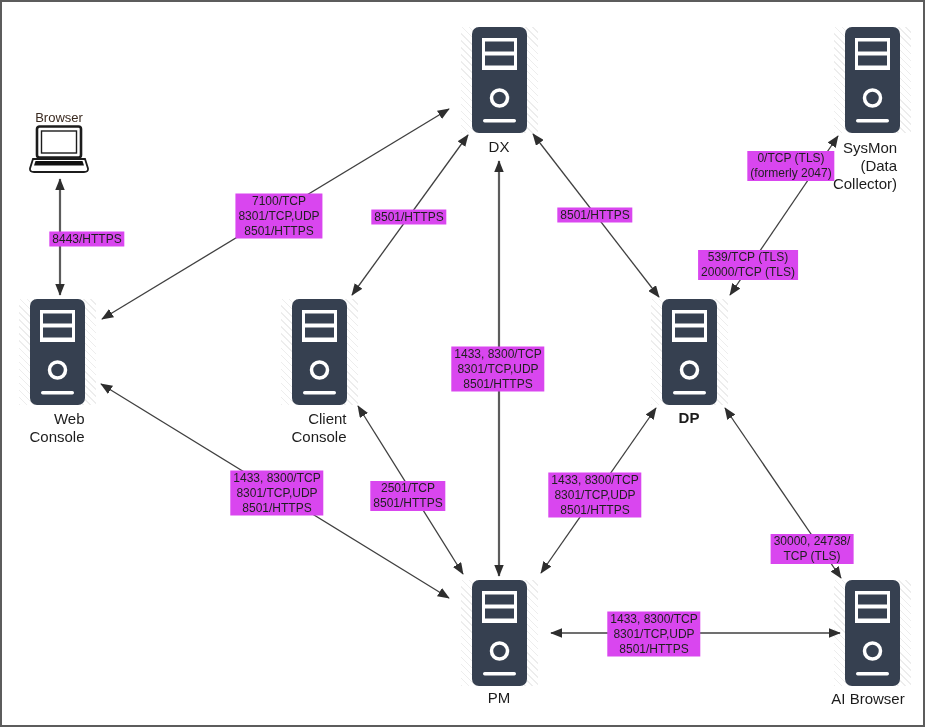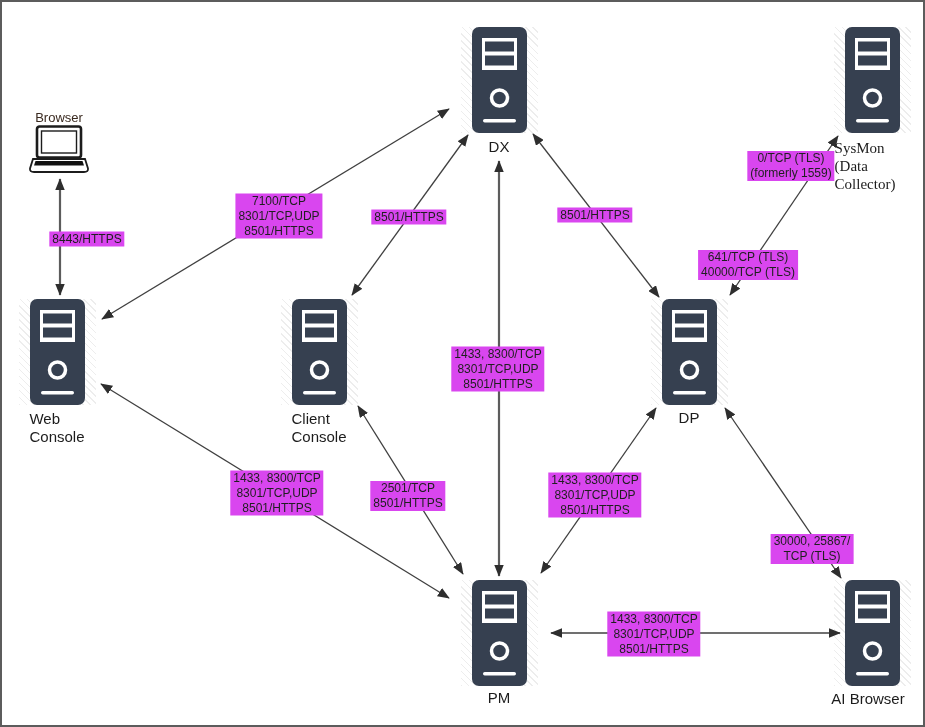--- a/index.html
+++ b/index.html
@@ -15,21 +15,21 @@
   svg.edges{position:absolute;left:0;top:0;width:925px;height:727px;}
   .node-hatch{
     position:absolute;
     background:repeating-linear-gradient(45deg, rgba(0,0,0,0.07), rgba(0,0,0,0.07) 1px, transparent 1px, transparent 5px);
   }
   .server-icon{position:absolute;width:55px;height:106px;}
   .laptop-icon{position:absolute;width:62px;height:50px;}
   .node-label{
     position:absolute;
     transform:translate(-50%,0);
-    text-align:left;
+    text-align:right;
     font-size:15px;
     line-height:18px;
     color:#1c1c1c;
     white-space:nowrap;
   }
   .browser-label{color:#3a2a20;font-size:13px;}
   .edge-label{
     position:absolute;
     transform:translate(-50%,-50%);
     text-align:center;
@@ -104,21 +104,21 @@
       <use href="#server-tower"></use>
     </svg>
   <div class="node-label" style="left:497px;top:136px;">
     <div>DX</div>
   </div>
 
   <div class="node-hatch" style="left:832px;top:25px;width:77px;height:106px;"></div>
   <svg class="server-icon" style="left:843px;top:25px;" viewBox="0 0 55 106">
       <use href="#server-tower"></use>
     </svg>
-  <div class="node-label" style="left:863px;top:137px;font-family:Liberation Serif, serif;">
+  <div class="node-label" style="left:863px;top:137px;">
     <div>SysMon</div>
     <div>(Data</div>
     <div>Collector)</div>
   </div>
 
   <div class="node-hatch" style="left:17px;top:297px;width:77px;height:106px;"></div>
   <svg class="server-icon" style="left:28px;top:297px;" viewBox="0 0 55 106">
       <use href="#server-tower"></use>
     </svg>
   <div class="node-label" style="left:55px;top:408px;">
@@ -132,21 +132,21 @@
     </svg>
   <div class="node-label" style="left:317px;top:408px;">
     <div>Client</div>
     <div>Console</div>
   </div>
 
   <div class="node-hatch" style="left:649px;top:297px;width:77px;height:106px;"></div>
   <svg class="server-icon" style="left:660px;top:297px;" viewBox="0 0 55 106">
       <use href="#server-tower"></use>
     </svg>
-  <div class="node-label" style="left:687px;top:407px;">
+  <div class="node-label" style="left:687px;top:407px;font-weight:bold;">
     <div>DP</div>
   </div>
 
   <div class="node-hatch" style="left:459px;top:578px;width:77px;height:106px;"></div>
   <svg class="server-icon" style="left:470px;top:578px;" viewBox="0 0 55 106">
       <use href="#server-tower"></use>
     </svg>
   <div class="node-label" style="left:497px;top:687px;">
     <div>PM</div>
   </div>
@@ -178,26 +178,26 @@
   </div>
 
   <div class="edge-label" style="left:496px;top:367px;">
     <div>1433, 8300/TCP</div>
     <div>8301/TCP,UDP</div>
     <div>8501/HTTPS</div>
   </div>
 
   <div class="edge-label" style="left:789px;top:164px;">
     <div>0/TCP (TLS)</div>
-    <div>(formerly 1559)</div>
+    <div>(formerly 2047)</div>
   </div>
 
   <div class="edge-label" style="left:746px;top:263px;">
-    <div>641/TCP (TLS)</div>
-    <div>40000/TCP (TLS)</div>
+    <div>539/TCP (TLS)</div>
+    <div>20000/TCP (TLS)</div>
   </div>
 
   <div class="edge-label" style="left:275px;top:491px;">
     <div>1433, 8300/TCP</div>
     <div>8301/TCP,UDP</div>
     <div>8501/HTTPS</div>
   </div>
 
   <div class="edge-label" style="left:406px;top:494px;">
     <div>2501/TCP</div>
@@ -205,21 +205,21 @@
   </div>
 
   <div class="edge-label" style="left:593px;top:493px;">
     <div>1433, 8300/TCP</div>
     <div>8301/TCP,UDP</div>
     <div>8501/HTTPS</div>
   </div>
 
 
   <div class="edge-label" style="left:810px;top:547px;">
-    <div>30000, 25867/</div>
+    <div>30000, 24738/</div>
     <div>TCP (TLS)</div>
   </div>
 
   <div class="edge-label" style="left:652px;top:632px;">
     <div>1433, 8300/TCP</div>
     <div>8301/TCP,UDP</div>
     <div>8501/HTTPS</div>
   </div>
 
 </div>

